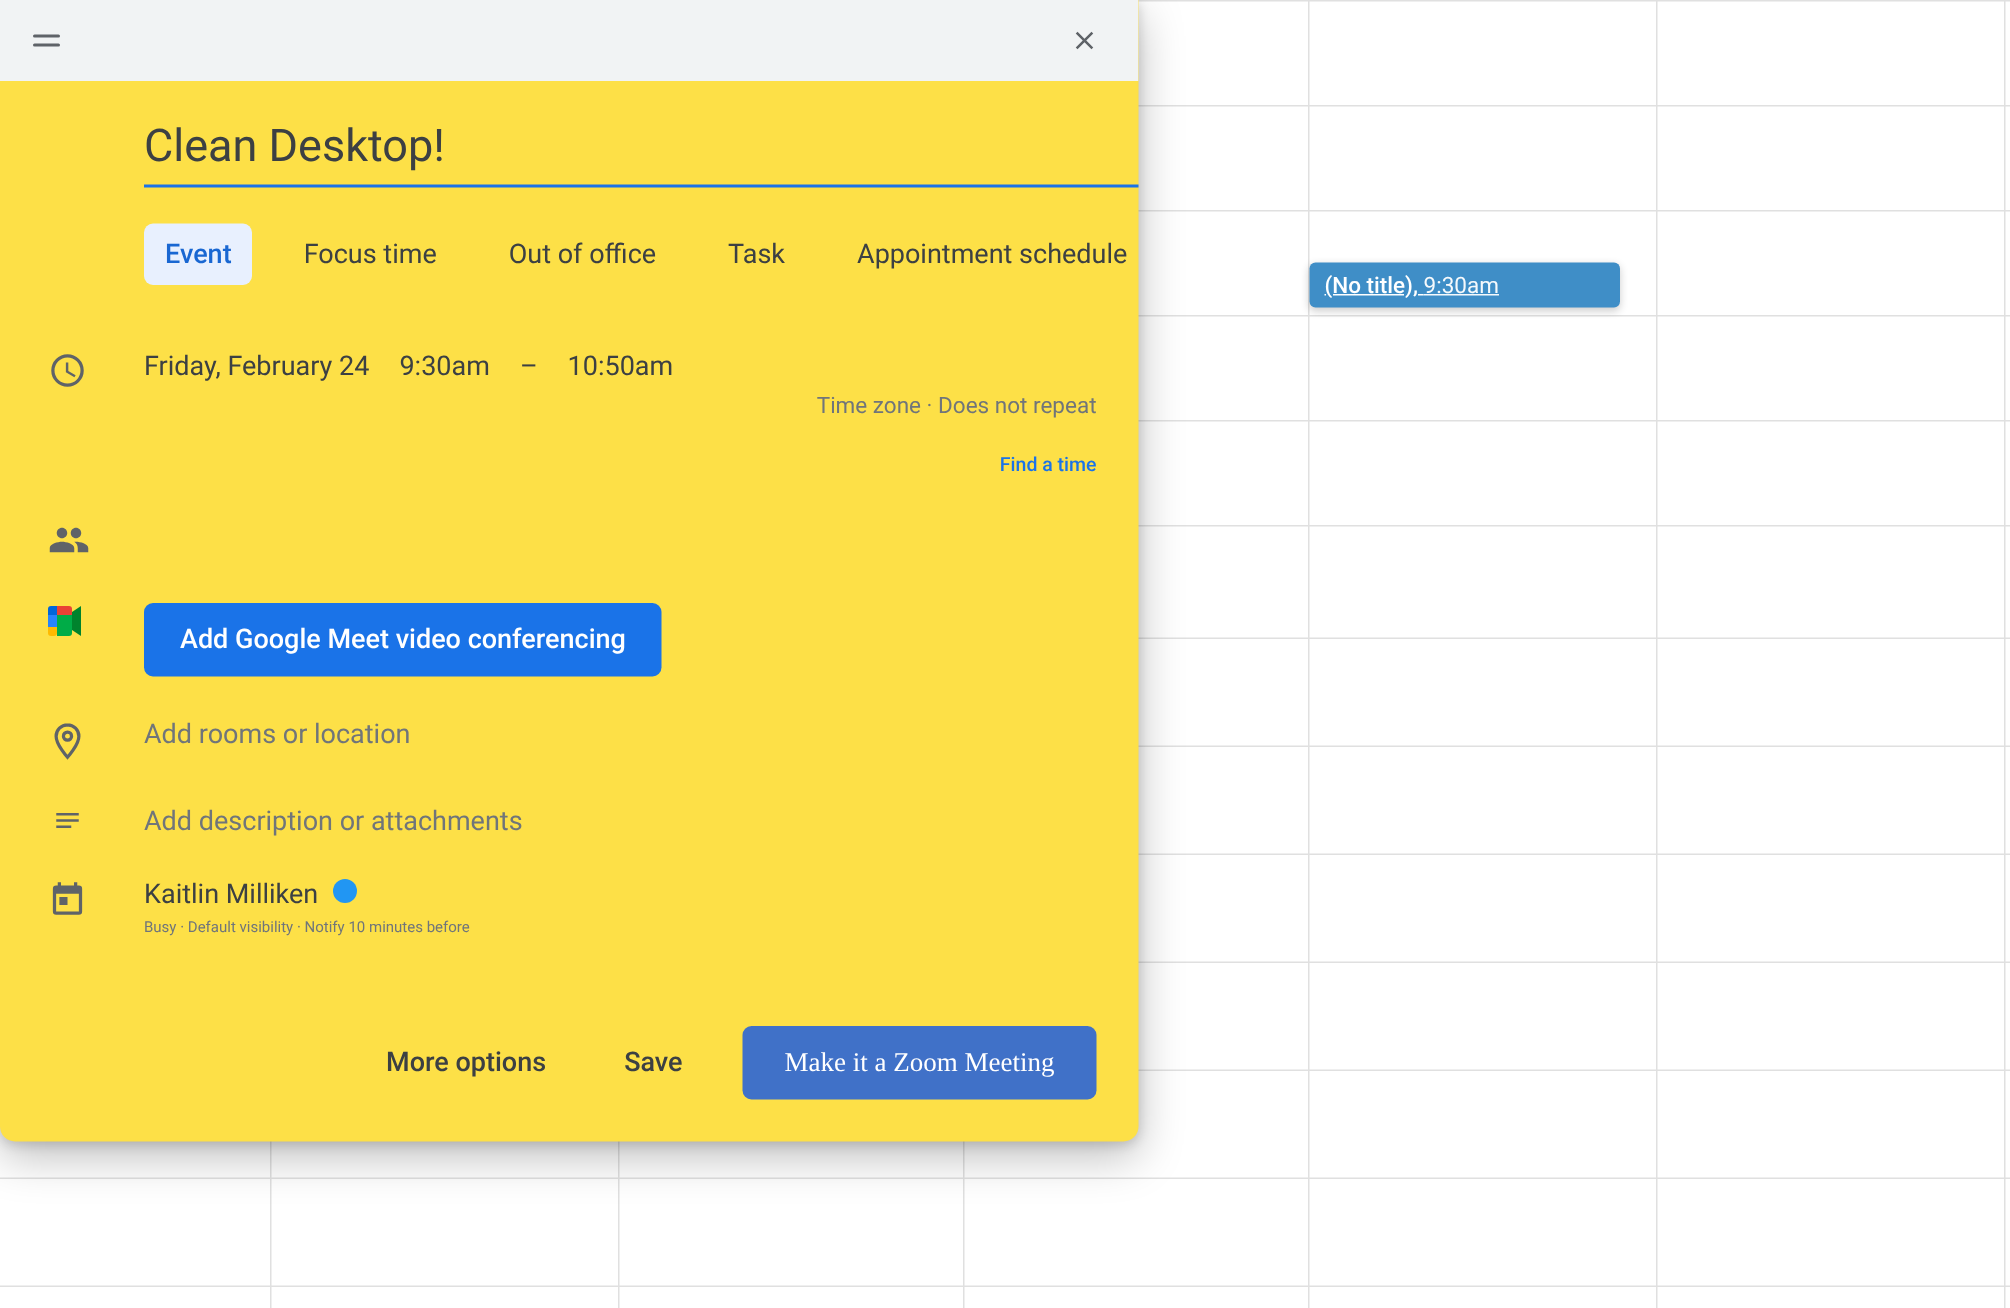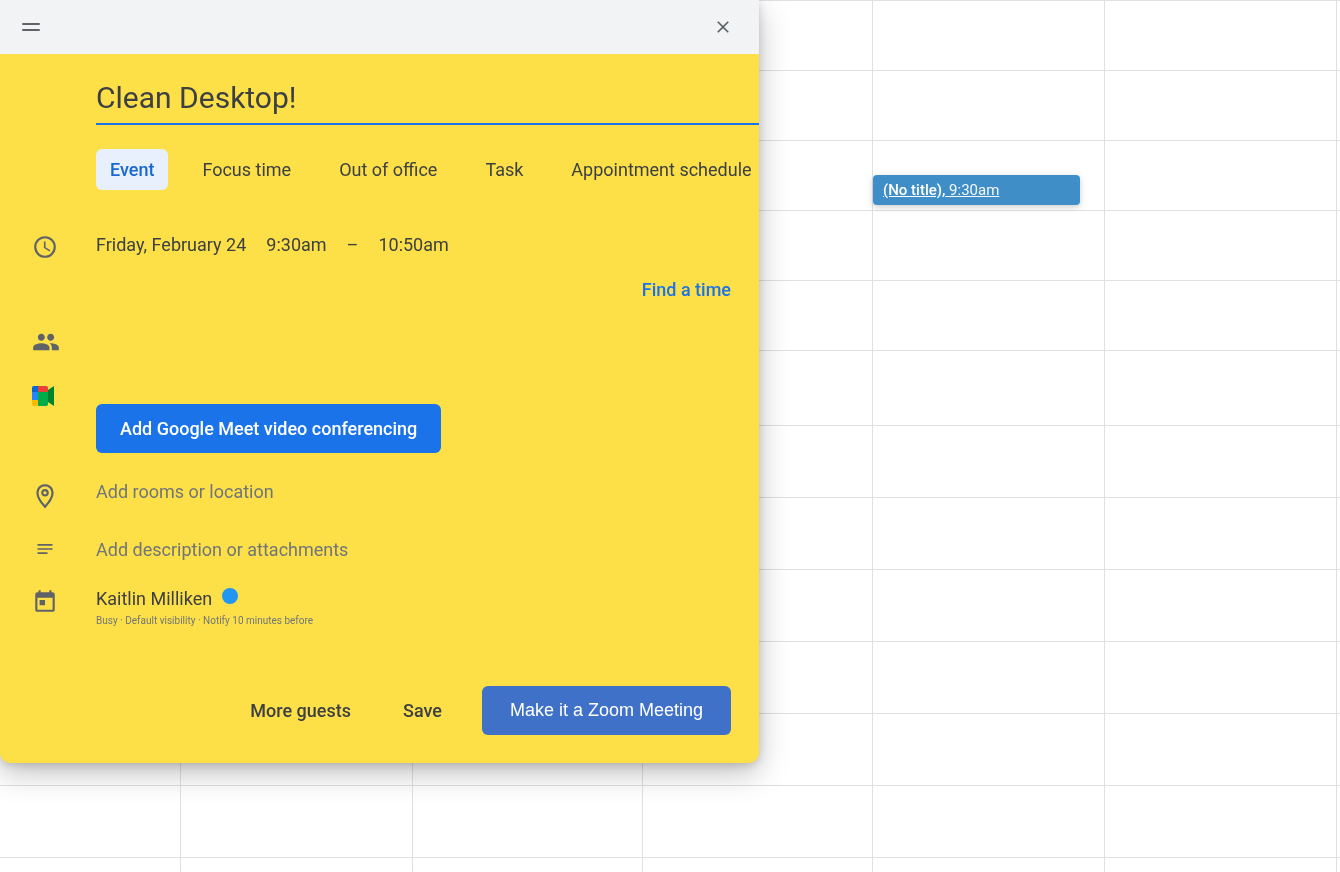--- a/index.html
+++ b/index.html
@@ -127,21 +127,21 @@
     gap: 20px;
     align-items: center;
   }
   .tz-line {
     font-size: 15px;
     color: #70757a;
     margin-top: 6px;
   }
   .find-time {
     color: #1a73e8;
-    font-size: 18px;
+    font-size: 13px;
     font-weight: 500;
     margin-top: 24px;
     cursor: pointer;
     display: inline-block;
   }
   
   .placeholder-text {
     font-size: 18px;
     color: #70757a;
     cursor: pointer;
@@ -150,21 +150,20 @@
   .meet-btn {
     background: #1a73e8;
     color: #fff;
     border: none;
     border-radius: 6px;
     padding: 14px 24px;
     font-size: 18px;
     font-weight: 500;
     cursor: pointer;
     font-family: inherit;
-    margin-top: 20px;
   }
   
   .calendar-owner {
     font-size: 18px;
     color: #3c4043;
     display: flex;
     align-items: flex-start;
     gap: 10px;
   }
   .owner-dot {
@@ -196,21 +195,21 @@
   }
   .zoom-btn {
     background: #4071c8;
     color: #fff;
     border: none;
     border-radius: 6px;
     padding: 14px 28px;
     font-size: 18px;
     font-weight: 500;
     cursor: pointer;
-    font-family: Liberation Sans, sans-serif;
+    font-family: Liberation Serif, serif;
   }
   
   svg { display: block; }
 </style>
 </head>
 <body>
 
 <div class="calendar-bg">
   <div class="grid-col" style="left:180px"></div>
   <div class="grid-col" style="left:412px"></div>
@@ -269,20 +268,21 @@
             <path fill="#5f6368" d="M12 2a10 10 0 1 0 .001 20.001A10 10 0 0 0 12 2zm0 18a8 8 0 1 1 0-16 8 8 0 0 1 0 16zm.5-13H11v6l5.25 3.15.75-1.23-4.5-2.67z"></path>
           </svg>
       </div>
       <div class="row-content">
         <div class="datetime-line">
           <span>Friday, February 24</span>
           <span>9:30am</span>
           <span>–</span>
           <span>10:50am</span>
         </div>
+        <div class="tz-line">Time zone  ·  Does not repeat</div>
         <div class="find-time">Find a time</div>
       </div>
     </div>
 
     
     <div class="row">
       <div class="row-icon">
         <svg width="28" height="28" viewBox="0 0 24 24">
             <path fill="#5f6368" d="M16 11c1.66 0 2.99-1.34 2.99-3S17.66 5 16 5s-3 1.34-3 3 1.34 3 3 3zm-8 0c1.66 0 2.99-1.34 2.99-3S9.66 5 8 5 5 6.34 5 8s1.34 3 3 3zm0 2c-2.33 0-7 1.17-7 3.5V19h14v-2.5C15 14.17 10.33 13 8 13zm8 0c-.29 0-.62.02-.97.05 1.16.84 1.97 1.97 1.97 3.45V19h6v-2.5c0-2.33-4.67-3.5-7-3.5z"></path>
           </svg>
@@ -342,18 +342,18 @@
         <div class="calendar-owner">
           <span>Kaitlin Milliken</span>
           <span class="owner-dot"></span>
         </div>
         <div class="owner-sub">Busy  ·  Default visibility  ·  Notify 10 minutes before</div>
       </div>
     </div>
 
     
     <div class="modal-footer">
-      <button class="text-btn">More guests</button>
+      <button class="text-btn">More options</button>
       <button class="text-btn">Save</button>
       <button class="zoom-btn">Make it a Zoom Meeting</button>
     </div>
   </div>
 </div>
 
 </body></html>

